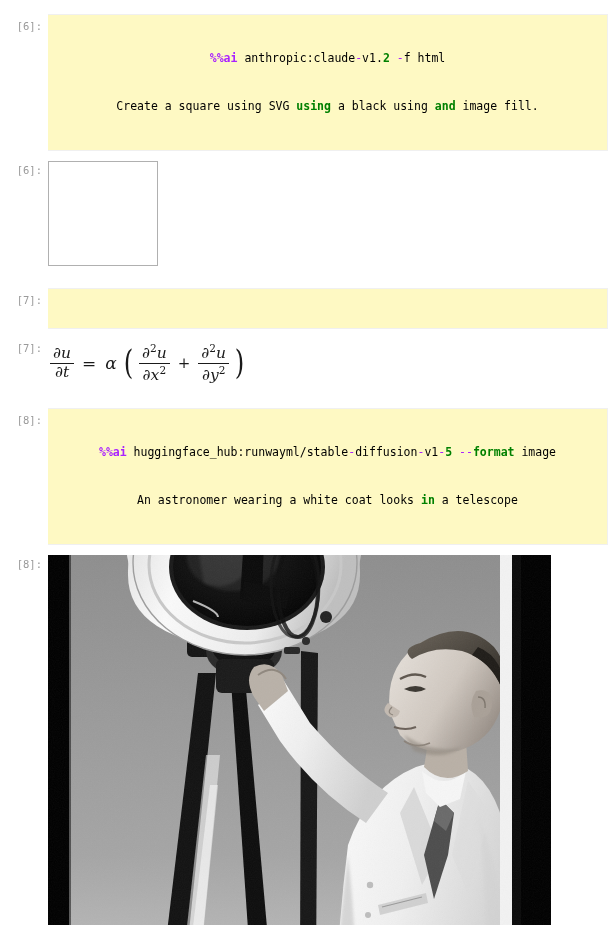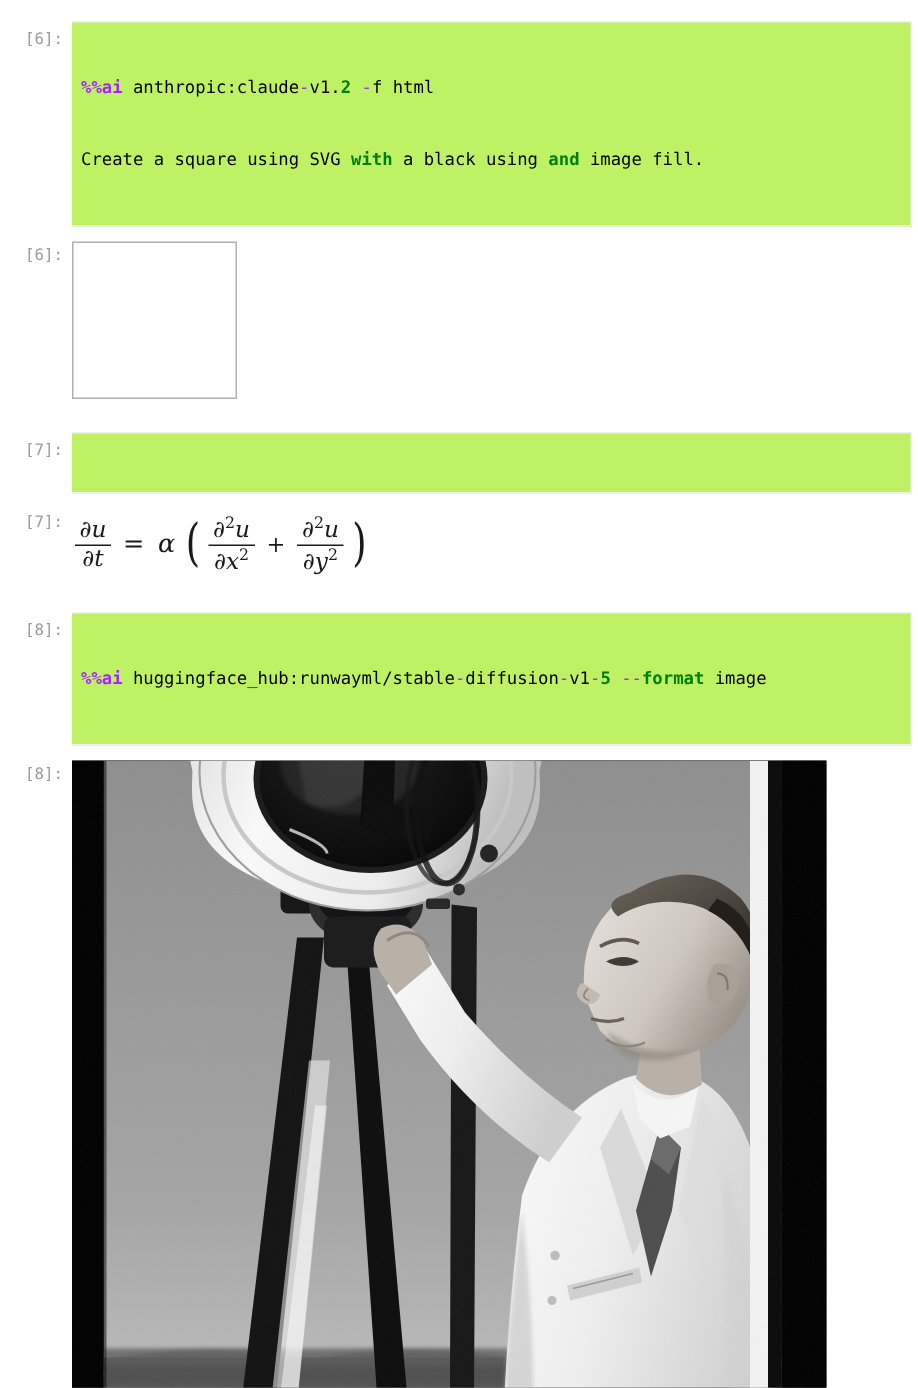--- a/index.html
+++ b/index.html
@@ -45,31 +45,32 @@
     color: #9a9a9a;
     letter-spacing: 0px;
     user-select: none;
   }
   .prompt.in { padding-top: 4px; }
   .prompt.out { padding-top: 3px; }
 
   
   .input-area {
     flex: 1;
-    background: #bef264;
+    background: #fef9c3;
     border: 1px solid #f0f0f0;
     border-left: none;
     padding: 3px 6px 4px 6px;
     box-sizing: border-box;
     font-family: "DejaVu Sans Mono", "Liberation Mono", monospace;
     font-size: 11.5px;
     line-height: 16px;
     white-space: pre;
     color: #000000;
     margin-right: 4px;
+    text-align: center;
   }
   .code-line { white-space: pre; }
 
   
   .tok-magic   { color: #aa22ff; font-weight: bold; }
   .tok-op      { color: #aa22ff; }
   .tok-num     { color: #008000; font-weight: bold; }
   .tok-kw      { color: #008000; font-weight: bold; }
   .tok-plain   { color: #000000; }
 
@@ -158,21 +159,21 @@
 </head>
 <body>
 
 <div class="notebook">
 
   <div class="cell">
     <div class="cell-row">
       <div class="prompt in">[6]:</div>
       <div class="input-area">
         <div class="code-line"><span class="tok-magic">%%ai</span><span class="tok-plain"> anthropic:claude</span><span class="tok-op">-</span><span class="tok-plain">v1.</span><span class="tok-num">2</span><span class="tok-plain"> </span><span class="tok-op">-</span><span class="tok-plain">f html</span></div>
-        <div class="code-line"><span class="tok-plain">Create a square using SVG </span><span class="tok-kw">with</span><span class="tok-plain"> a black using </span><span class="tok-kw">and</span><span class="tok-plain"> image fill.</span></div>
+        <div class="code-line"><span class="tok-plain">Create a square using SVG </span><span class="tok-kw">using</span><span class="tok-plain"> a black using </span><span class="tok-kw">and</span><span class="tok-plain"> image fill.</span></div>
       </div>
     </div>
     <div class="spacer-xs"></div>
     <div class="cell-row">
       <div class="prompt out">[6]:</div>
       <div class="output-area">
         <div class="svg-square-box"></div>
       </div>
     </div>
   </div>
@@ -212,20 +213,21 @@
     </div>
   </div>
 
   <div class="spacer-md"></div>
 
   <div class="cell">
     <div class="cell-row">
       <div class="prompt in">[8]:</div>
       <div class="input-area">
         <div class="code-line"><span class="tok-magic">%%ai</span><span class="tok-plain"> huggingface_hub:runwayml/stable</span><span class="tok-op">-</span><span class="tok-plain">diffusion</span><span class="tok-op">-</span><span class="tok-plain">v1</span><span class="tok-op">-</span><span class="tok-num">5</span><span class="tok-plain"> </span><span class="tok-op">--</span><span class="tok-kw">format</span><span class="tok-plain"> image</span></div>
+        <div class="code-line"><span class="tok-plain">An astronomer wearing a white coat looks </span><span class="tok-kw">in</span><span class="tok-plain"> a telescope</span></div>
       </div>
     </div>
     <div class="spacer-xs"></div>
     <div class="cell-row">
       <div class="prompt out">[8]:</div>
       <div class="output-area">
         <div class="gen-image-wrap">
           <svg class="gen-image" viewBox="0 0 503 545" preserveAspectRatio="none">
             <defs>
               <linearGradient id="skyGrad" x1="0" y1="0" x2="0" y2="1">

